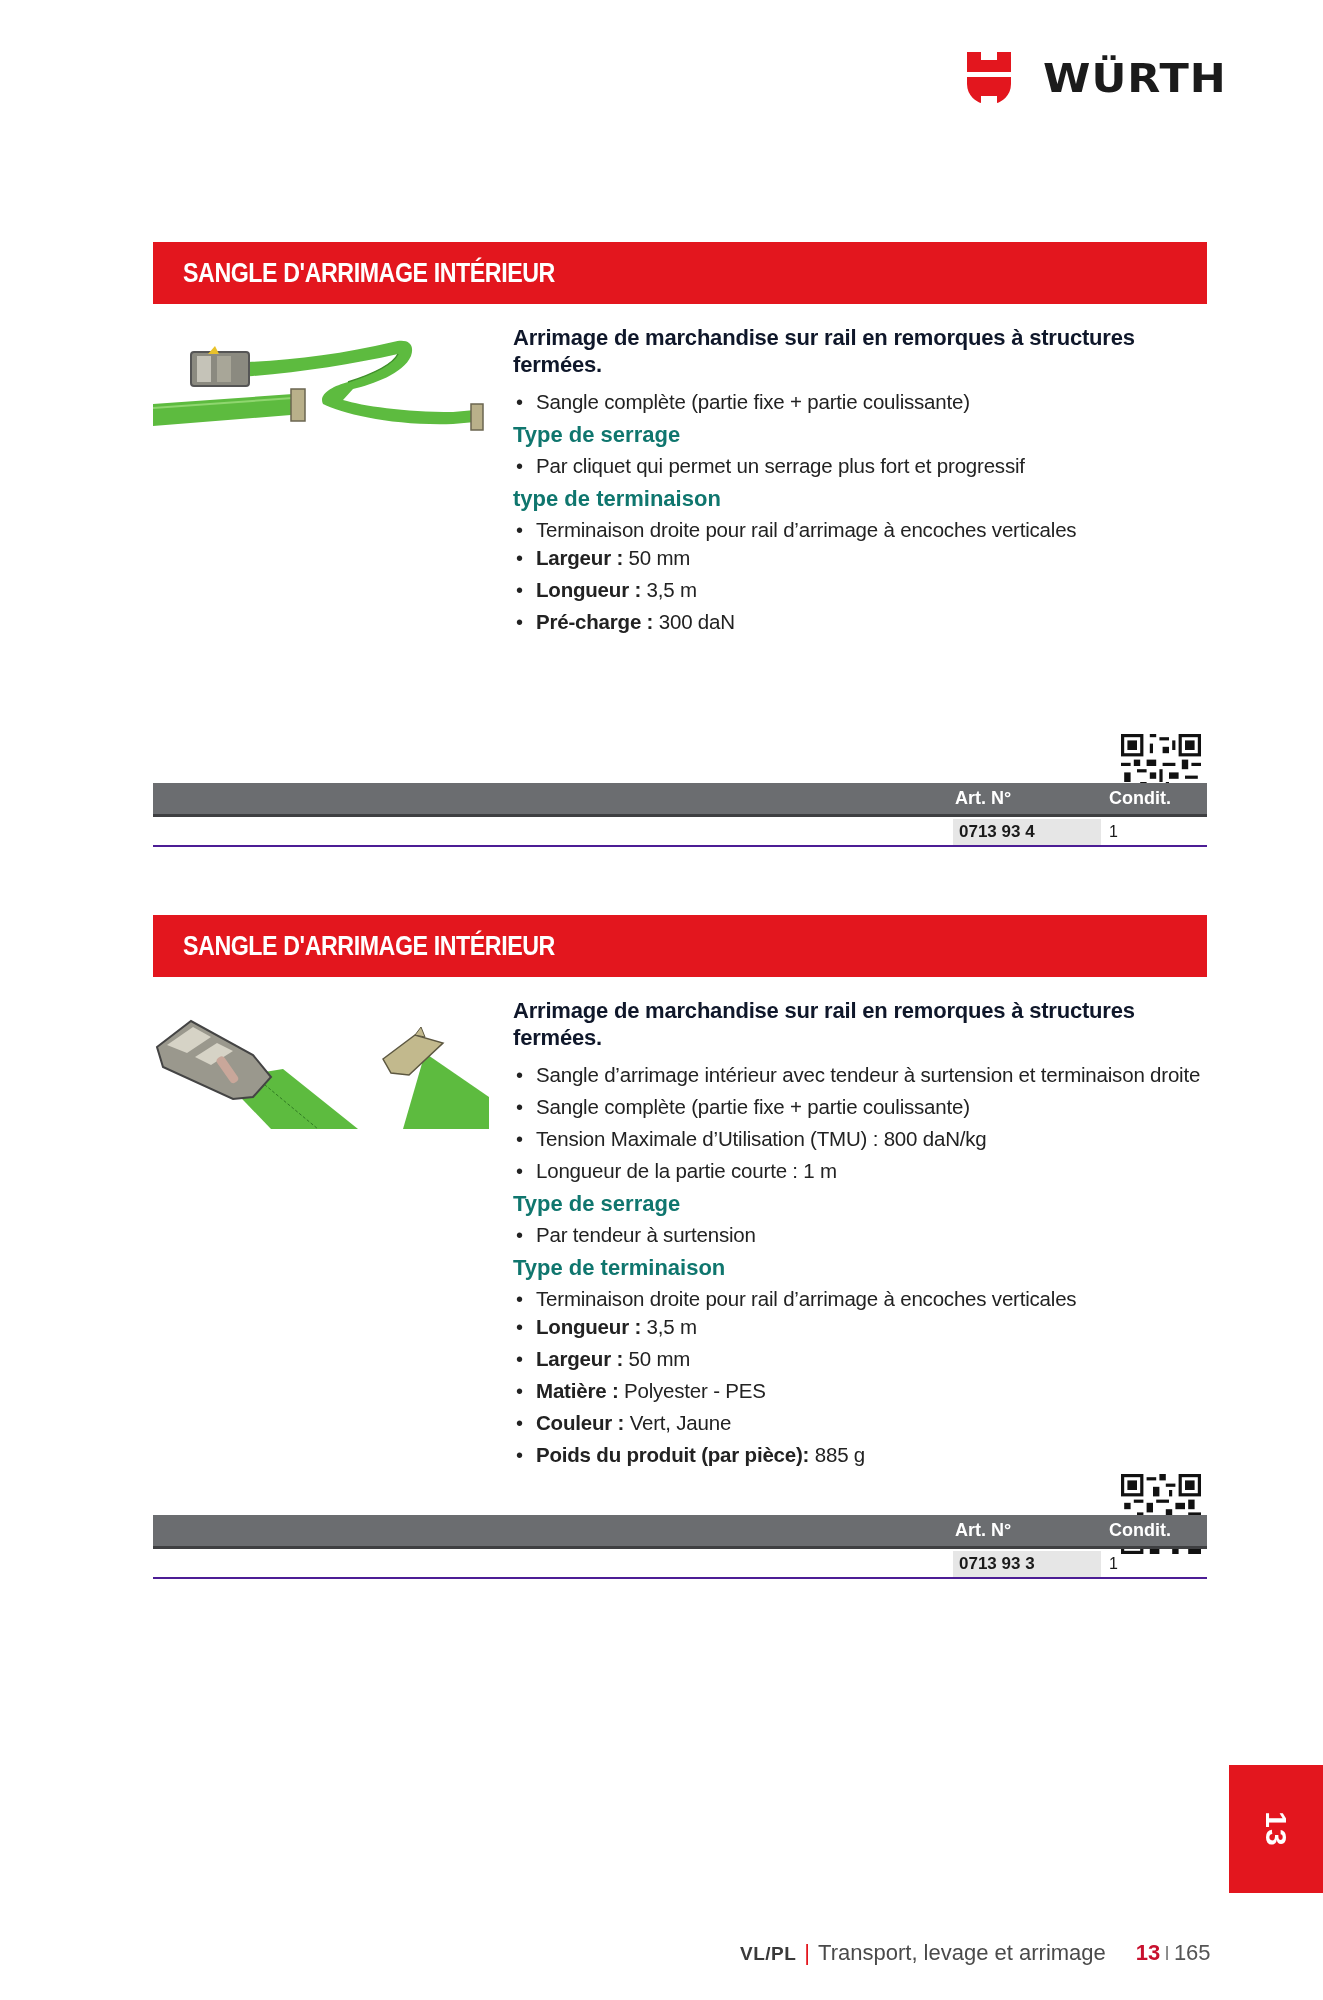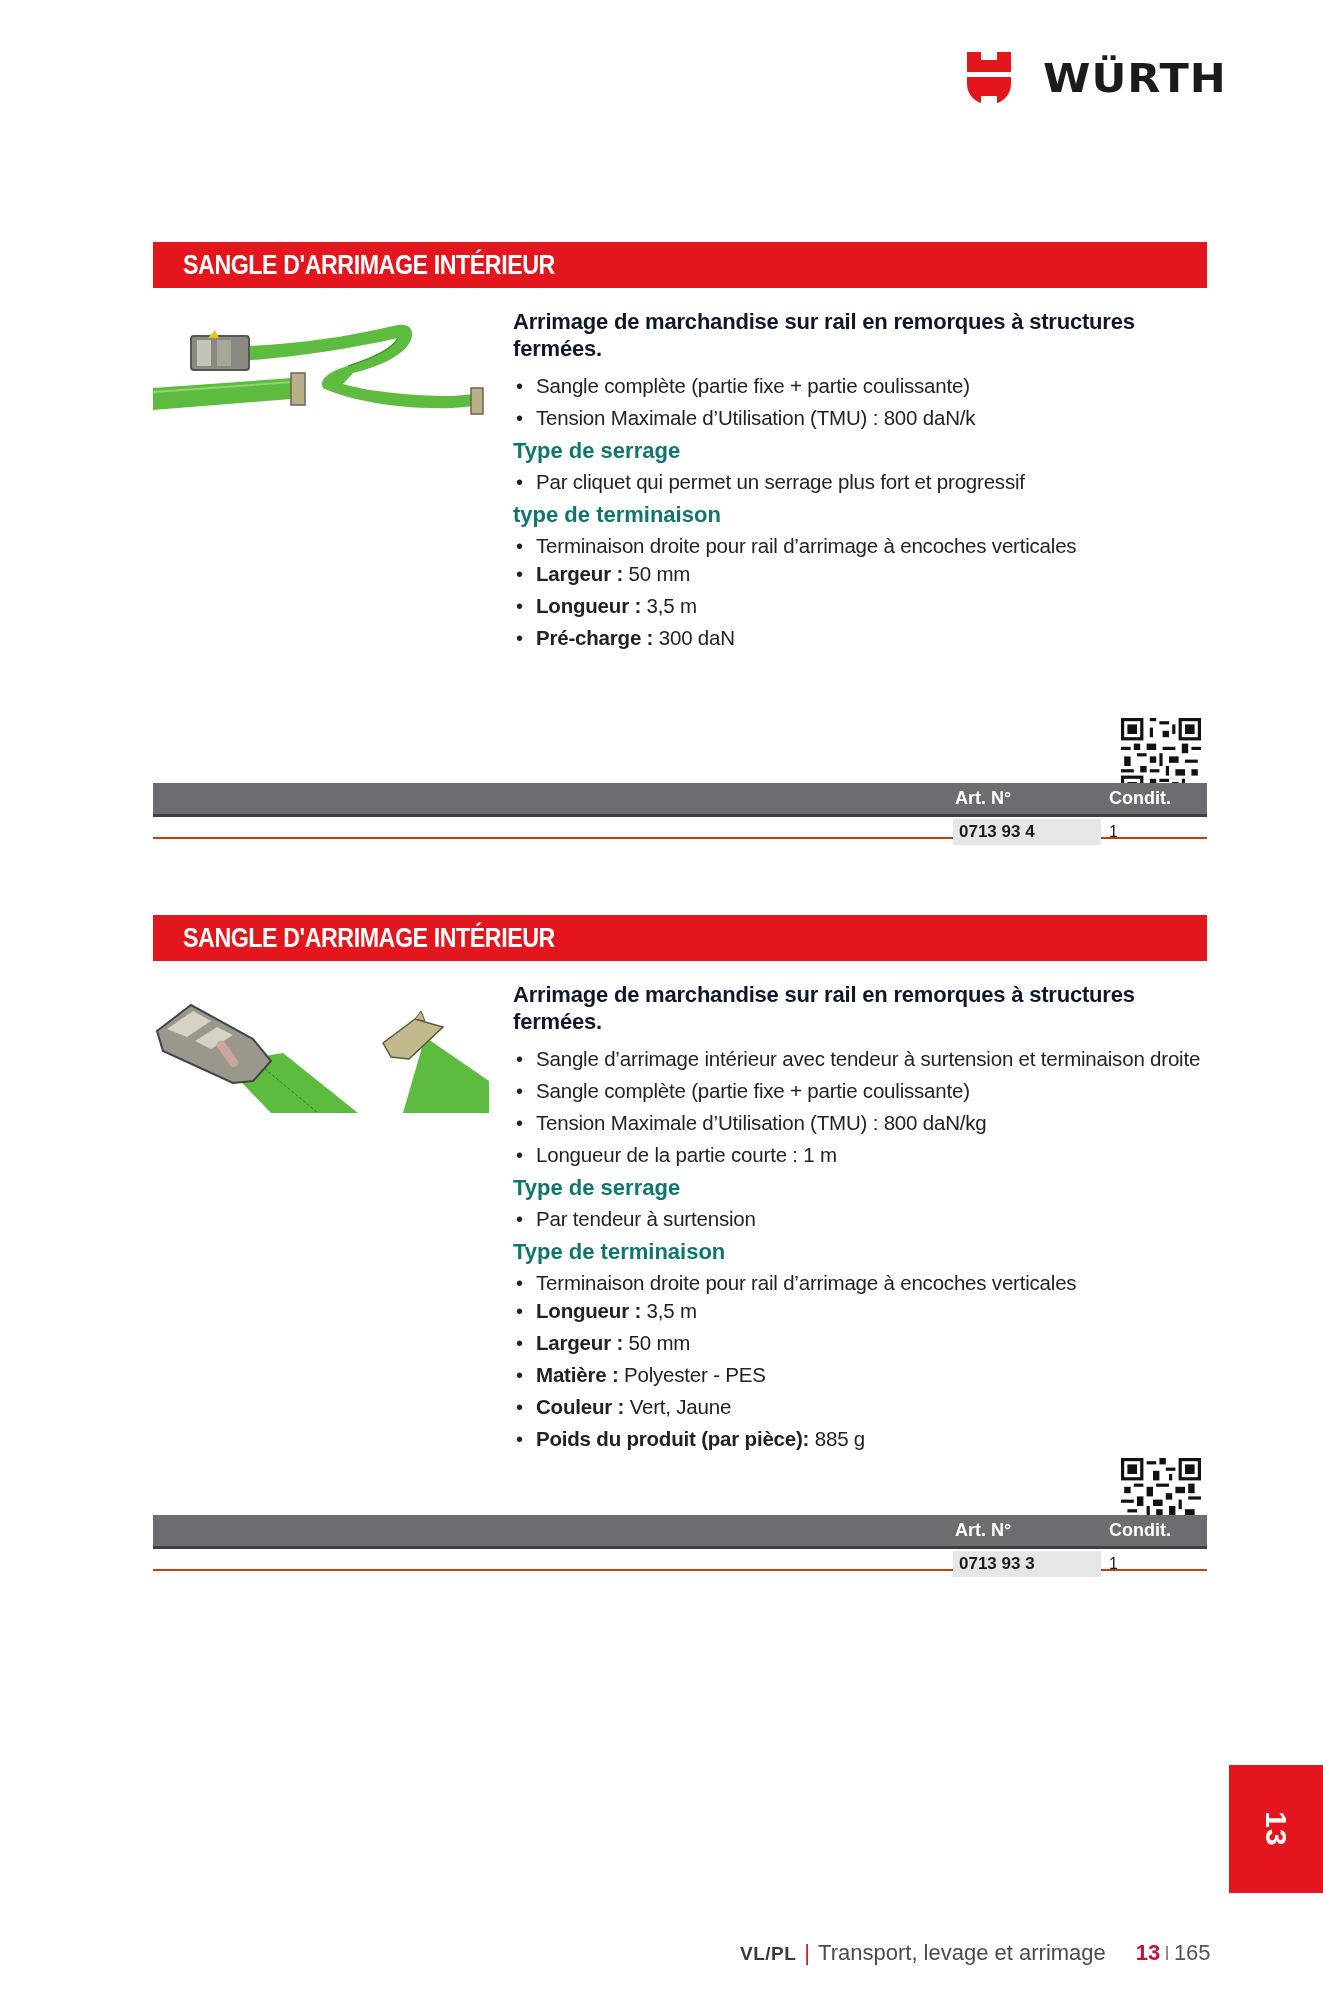--- a/index.html
+++ b/index.html
@@ -6,21 +6,21 @@
     html, body { width: 1323px; height: 2000px; background: #ffffff; overflow: hidden; }
     body { position: relative; font-family: "Liberation Sans", "DejaVu Sans", sans-serif; color: #1a1a1a; }
 
     
     .logo { position: absolute; top: 52px; left: 965px; display: flex; align-items: center; gap: 30px; }
     .logo-mark { width: 48px; height: 52px; }
     .logo-text { font-family: "DejaVu Sans", sans-serif; font-weight: 900; font-size: 43px; letter-spacing: 1px; color: #1b1b1b; line-height: 1; transform: scaleY(0.92); }
 
     
     .section { position: absolute; left: 153px; width: 1054px; }
-    .section-header { height: 46px; background: #e3161e; display: flex; align-items: center; padding-left: 30px; }
+    .section-header { height: 62px; background: #e3161e; display: flex; align-items: center; padding-left: 30px; }
     .section-title { color: #ffffff; font-family: "Liberation Sans", sans-serif; font-weight: 700; font-size: 27px; letter-spacing: -0.5px; transform: scaleX(0.86); transform-origin: left center; white-space: nowrap; }
 
     .section-body { position: relative; }
     .product-image { position: absolute; left: 0; width: 336px; }
     .details { position: absolute; left: 360px; width: 690px; }
 
     .lead { color: #0f172a; font-weight: 700; font-size: 22px; line-height: 27px; margin-bottom: 12px; letter-spacing: -0.2px; }
     .bul { position: relative; padding-left: 23px; font-size: 20.5px; line-height: 24px; color: #222; margin-bottom: 8px; letter-spacing: -0.2px; }
     .bul::before { content: "\2022"; position: absolute; left: 3px; top: 0; font-size: 20px; }
     .bul.tight { margin-bottom: 4px; }
@@ -28,21 +28,21 @@
     .prop-label { font-weight: 700; }
 
     .qr { position: absolute; width: 80px; height: 80px; }
 
     
     .article-table { position: absolute; left: 0; width: 1054px; }
     .table-head { height: 34px; background: #6b6d70; border-bottom: 3px solid #3e3f41; position: relative; }
     .th { position: absolute; top: 0; height: 31px; line-height: 31px; color: #fff; font-weight: 700; font-size: 18px; }
     .th-art { left: 802px; }
     .th-cond { left: 956px; }
-    .table-row { height: 22px; border-bottom: 2px solid #c2410c; position: relative; }
+    .table-row { height: 30px; border-bottom: 2px solid #4c1d95; position: relative; }
     .td-art { position: absolute; left: 800px; top: 2px; width: 148px; height: 26px; background: #e6e6e6; font-weight: 700; font-size: 17px; line-height: 26px; padding-left: 6px; color: #1a1a1a; }
     .td-cond { position: absolute; left: 956px; top: 2px; height: 26px; font-size: 16px; line-height: 26px; color: #1a1a1a; }
 
     
     .side-tab { position: absolute; left: 1229px; top: 1765px; width: 94px; height: 128px; background: #e3161e; display: flex; align-items: center; justify-content: center; }
     .side-tab-num { color: #fff; font-weight: 700; font-size: 30px; transform: rotate(90deg); letter-spacing: 1px; }
 
     
     .footer { position: absolute; top: 1940px; left: 740px; display: flex; align-items: baseline; font-size: 22px; color: #444; white-space: nowrap; }
     .f-cat { font-weight: 700; color: #3a3a3a; font-size: 19px; letter-spacing: 0.5px; }
@@ -76,21 +76,20 @@
       <path d="M245 20 C240 30 220 40 195 48" stroke="#3f8f2a" stroke-width="1.5" fill="none"></path>
       <rect x="318" y="70" width="12" height="26" fill="#b9b08a" stroke="#6b6650" stroke-width="1.5"></rect>
       <rect x="38" y="18" width="58" height="34" rx="3" fill="#8b8a80" stroke="#555" stroke-width="2"></rect>
       <rect x="44" y="22" width="14" height="26" fill="#c5c3b8"></rect>
       <rect x="64" y="22" width="14" height="26" fill="#a8a698"></rect>
       <path d="M55 20 L62 12 L66 20 Z" fill="#e9c22a"></path>
     </svg>
     <div class="details" style="top:20px;">
       <div class="lead">Arrimage de marchandise sur rail en remorques à structures fermées.</div>
       <div class="bul">Sangle complète (partie fixe + partie coulissante)</div>
-      <div class="bul">Tension Maximale d’Utilisation (TMU) : 800 daN/k</div>
       <div class="sub">Type de serrage</div>
       <div class="bul">Par cliquet qui permet un serrage plus fort et progressif</div>
       <div class="sub">type de terminaison</div>
       <div class="bul tight">Terminaison droite pour rail d’arrimage à encoches verticales</div>
       <div class="bul"><span class="prop-label">Largeur :</span><span> 50 mm</span></div>
       <div class="bul"><span class="prop-label">Longueur :</span><span> 3,5 m</span></div>
       <div class="bul"><span class="prop-label">Pré-charge :</span><span> 300 daN</span></div>
     </div>
     <svg class="qr" style="left:968px; top:430px;" viewBox="0 0 25 25">
       <rect width="25" height="25" fill="#fff"></rect>

